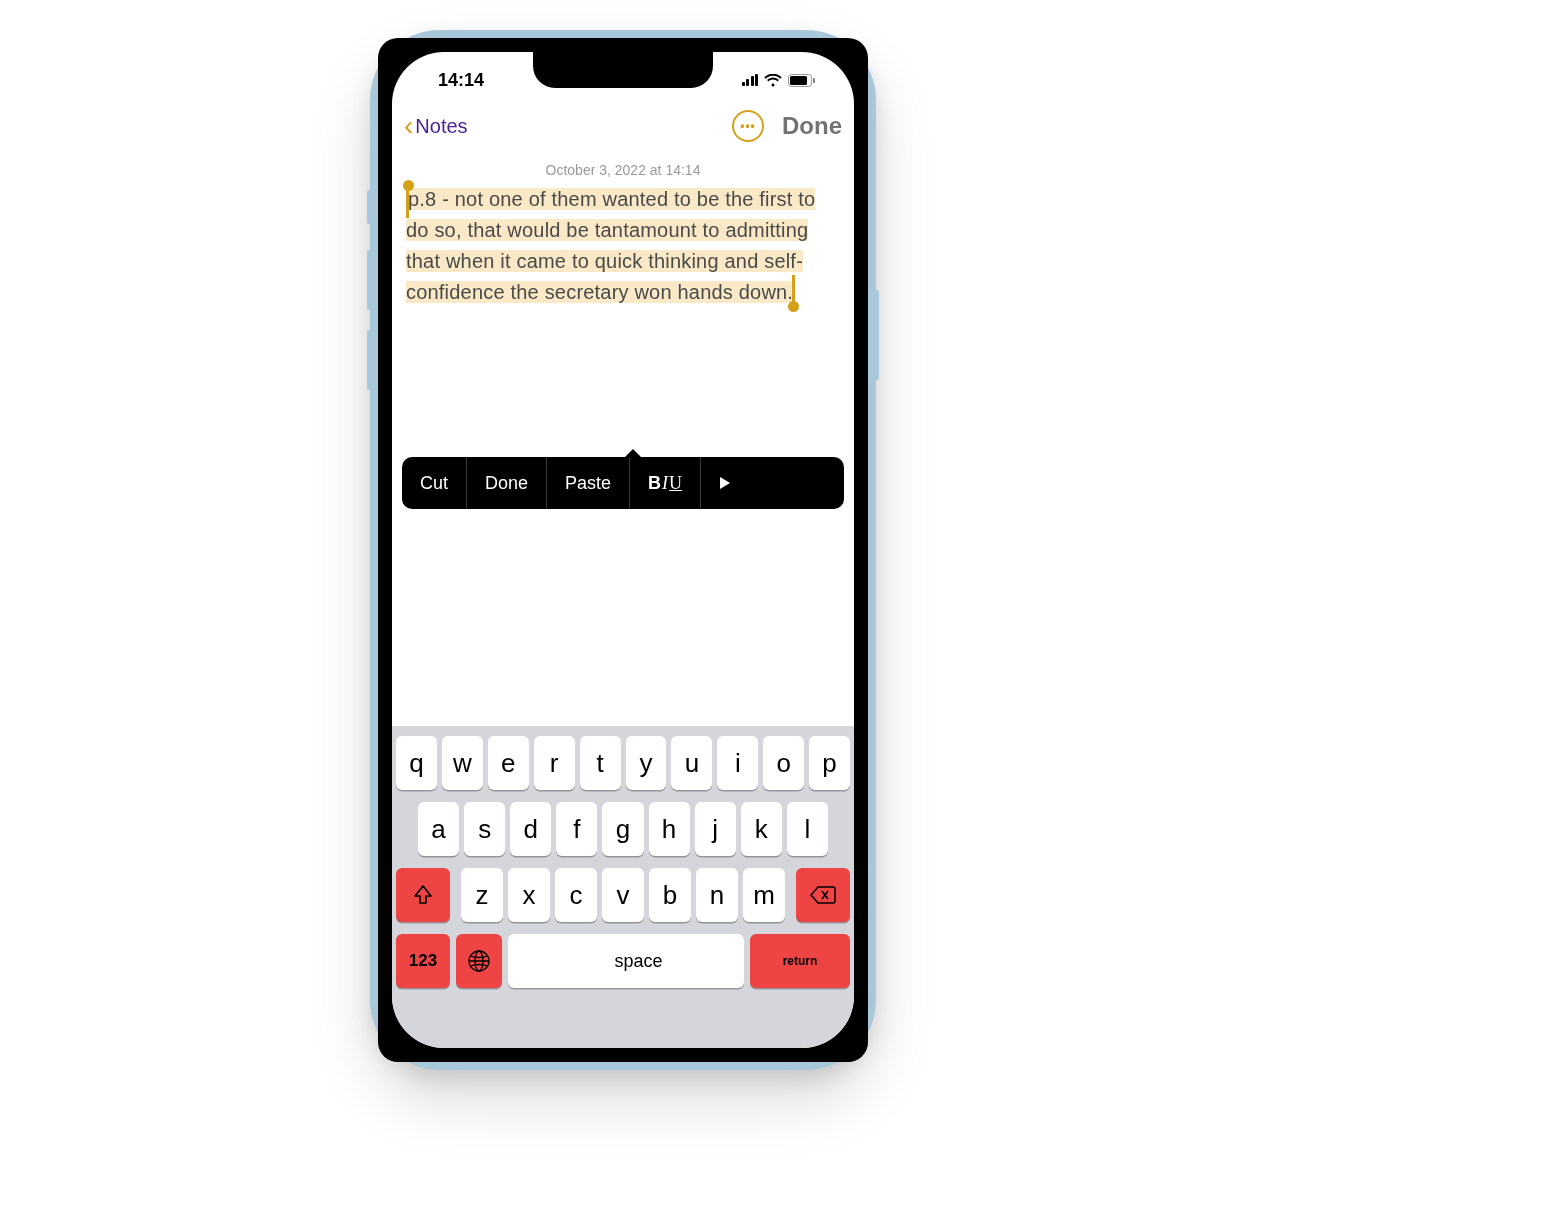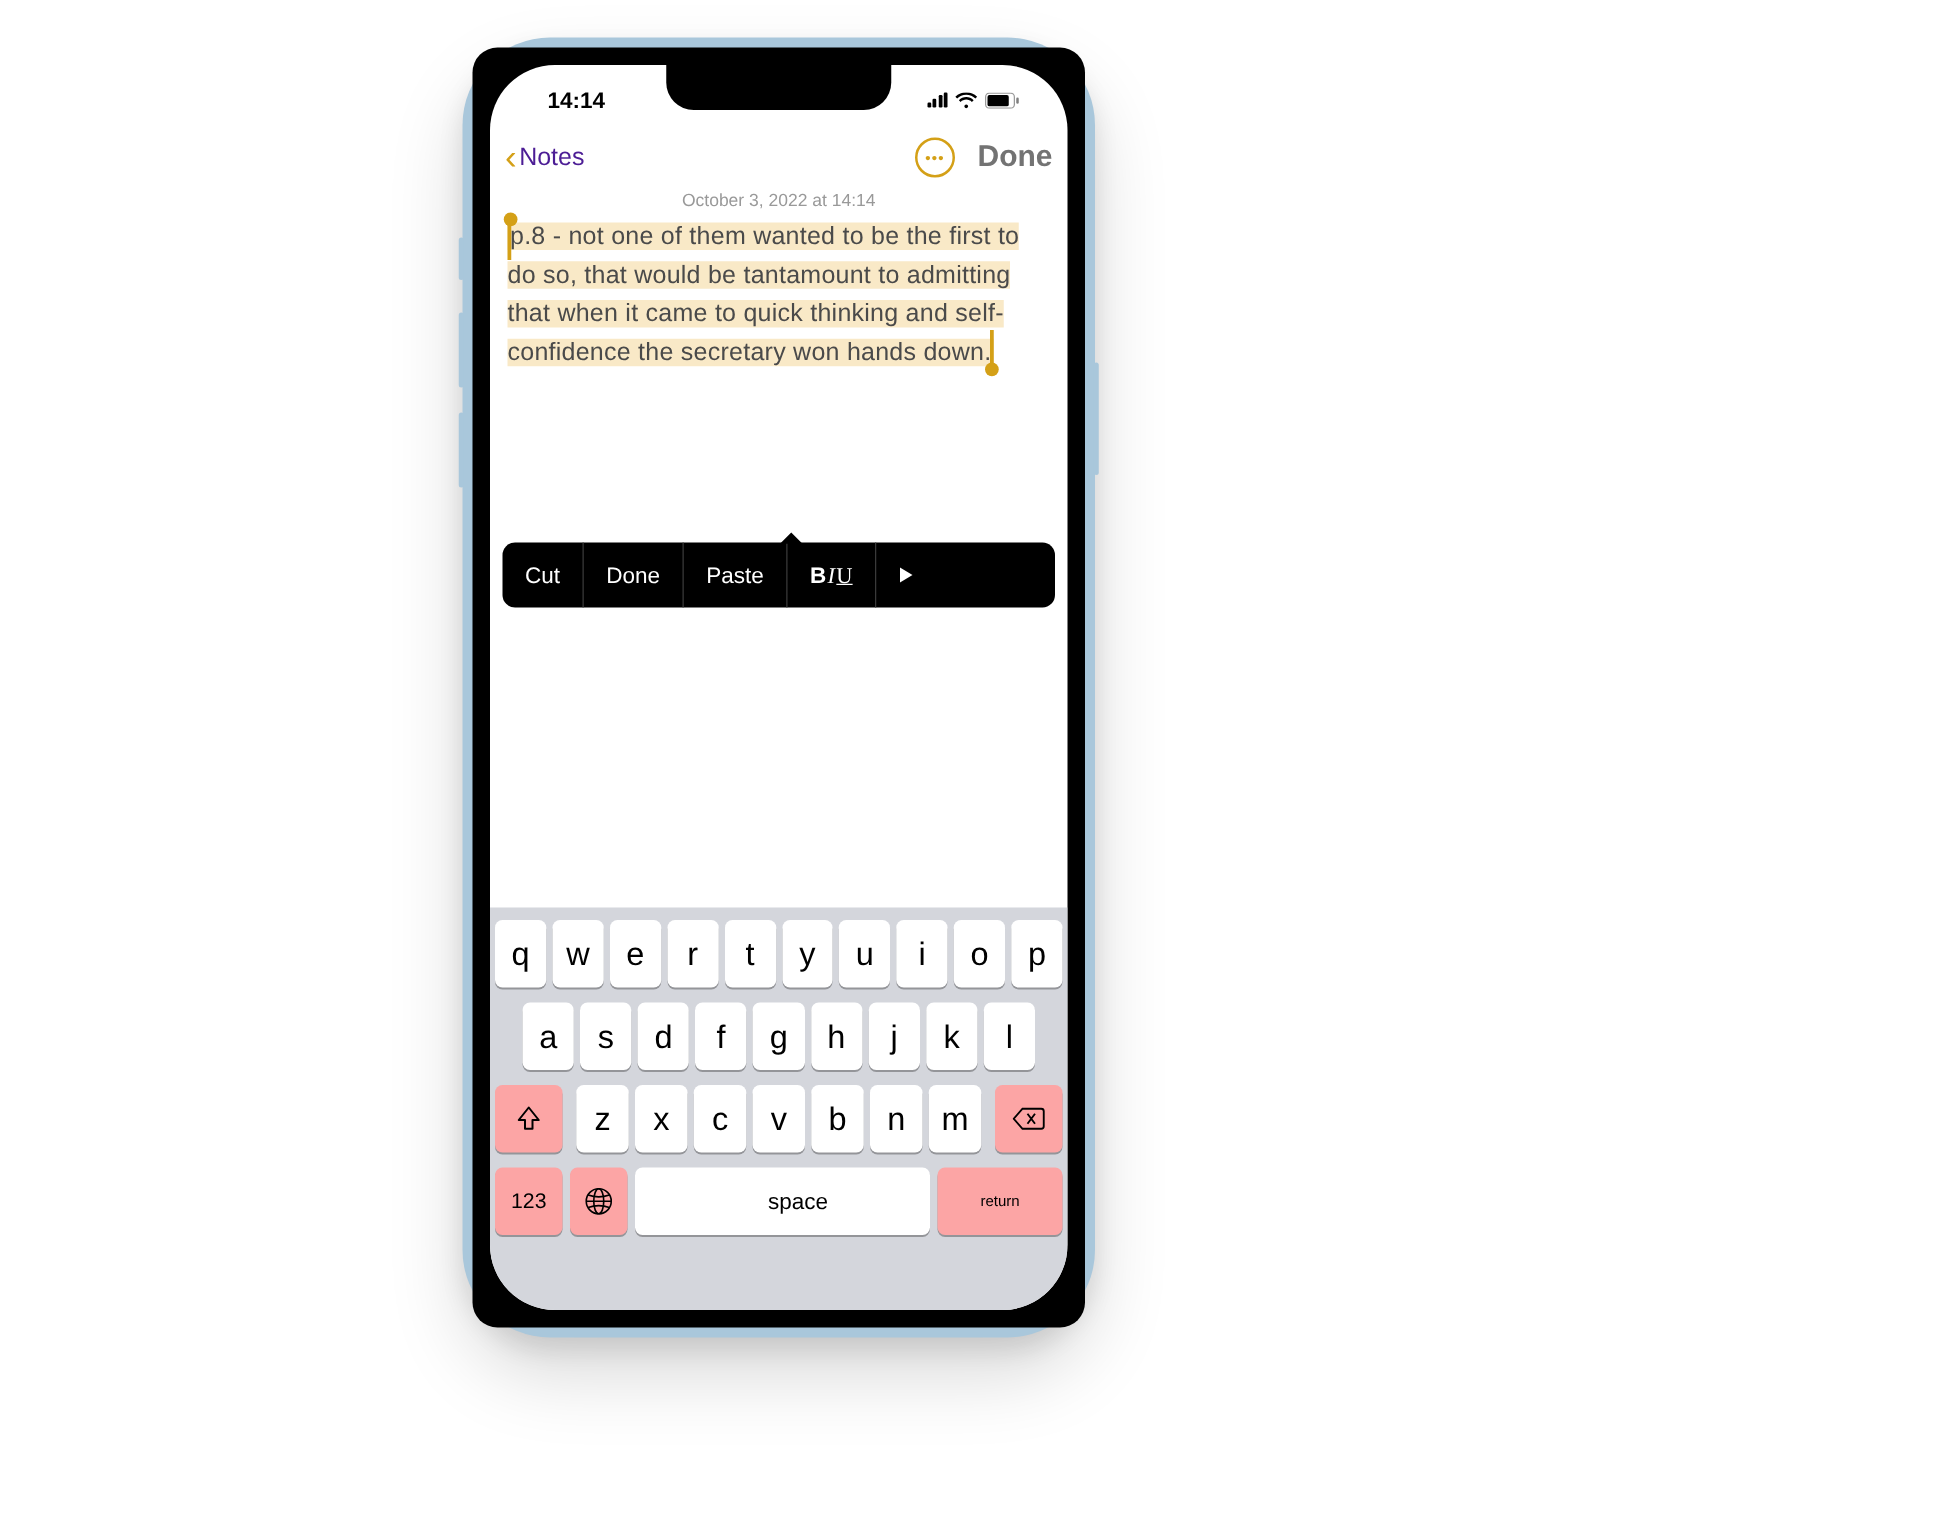--- a/index.html
+++ b/index.html
@@ -136,21 +136,21 @@
   .done-btn {
     font-size: 24px;
     font-weight: 600;
     color: #737373;
     text-align: center;
   }
   .timestamp {
     text-align: center;
     font-size: 14px;
     color: #999;
-    margin-top: 2px;
+    margin-top: 12px;
   }
   .note-body {
     padding: 6px 14px 0 14px;
     position: relative;
   }
   .note-text {
     background: #f9e9c7;
     font-size: 20px;
     line-height: 1.55;
     color: #4a4a4a;
@@ -194,21 +194,21 @@
     position:absolute;
     left:-5px;
     top: 2px;
     width:11px;
     height:11px;
     background:#d4a017;
     border-radius:50%;
   }
   .context-menu {
     position: absolute;
-    top: 382px;
+    top: 405px;
     left: 10px;
     right: 10px;
     display: flex;
     background: #000;
     border-radius: 10px;
     height: 52px;
     align-items: stretch;
     color: #fff;
     font-size: 18px;
   }
@@ -269,27 +269,28 @@
     align-items: center;
     justify-content: center;
     height: 54px;
     flex: 1;
     min-width: 0;
   }
   .kb-row.row2 {
     padding: 0 22px;
   }
   .kb-special {
-    background: #fca5a5;
+    background: #ef4444;
     border-radius: 6px;
     box-shadow: 0 1.5px 0 rgba(0,0,0,0.3);
     display: flex;
     align-items: center;
     justify-content: center;
     height: 54px;
+    font-weight: bold;
   }
   .kb-shift, .kb-backspace {
     width: 54px;
     flex: none;
   }
   .kb-row.row3 .kb-key {
     max-width: 42px;
   }
   .kb-row.row3 {
     gap: 5px;

